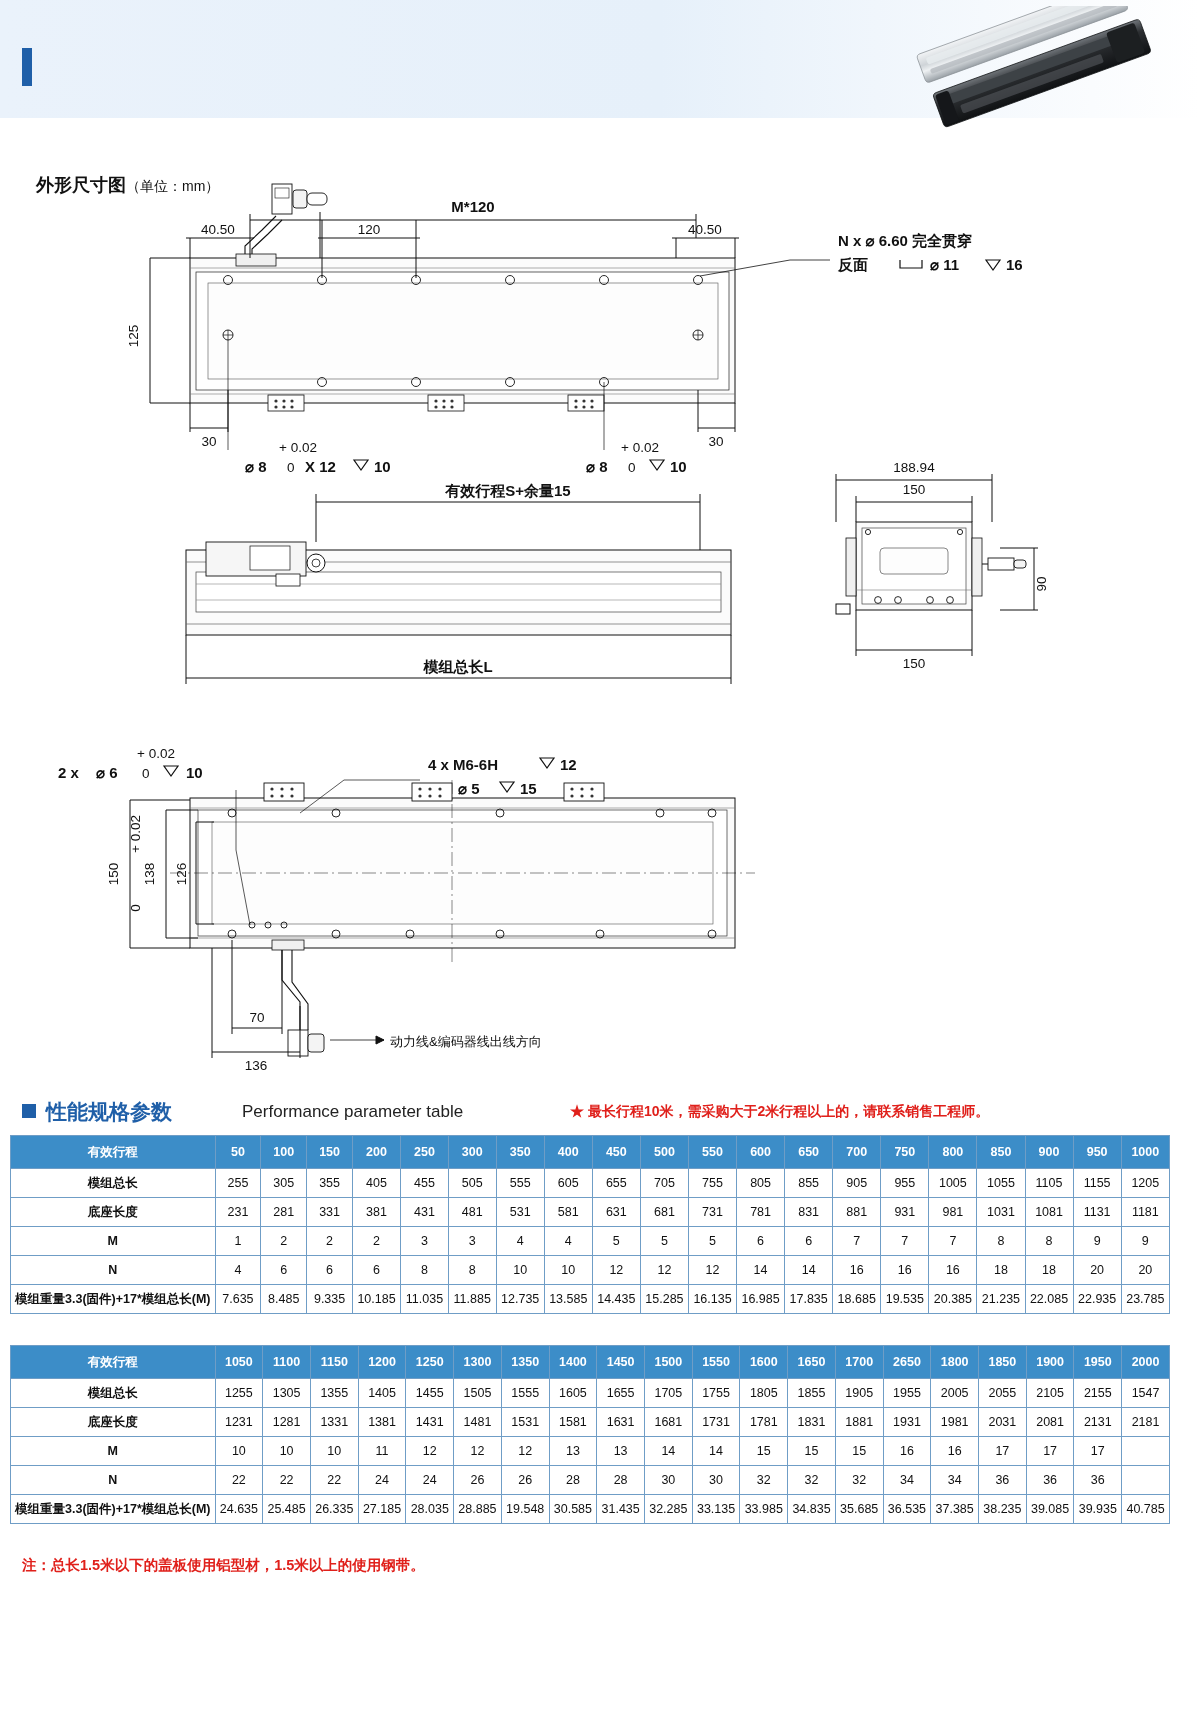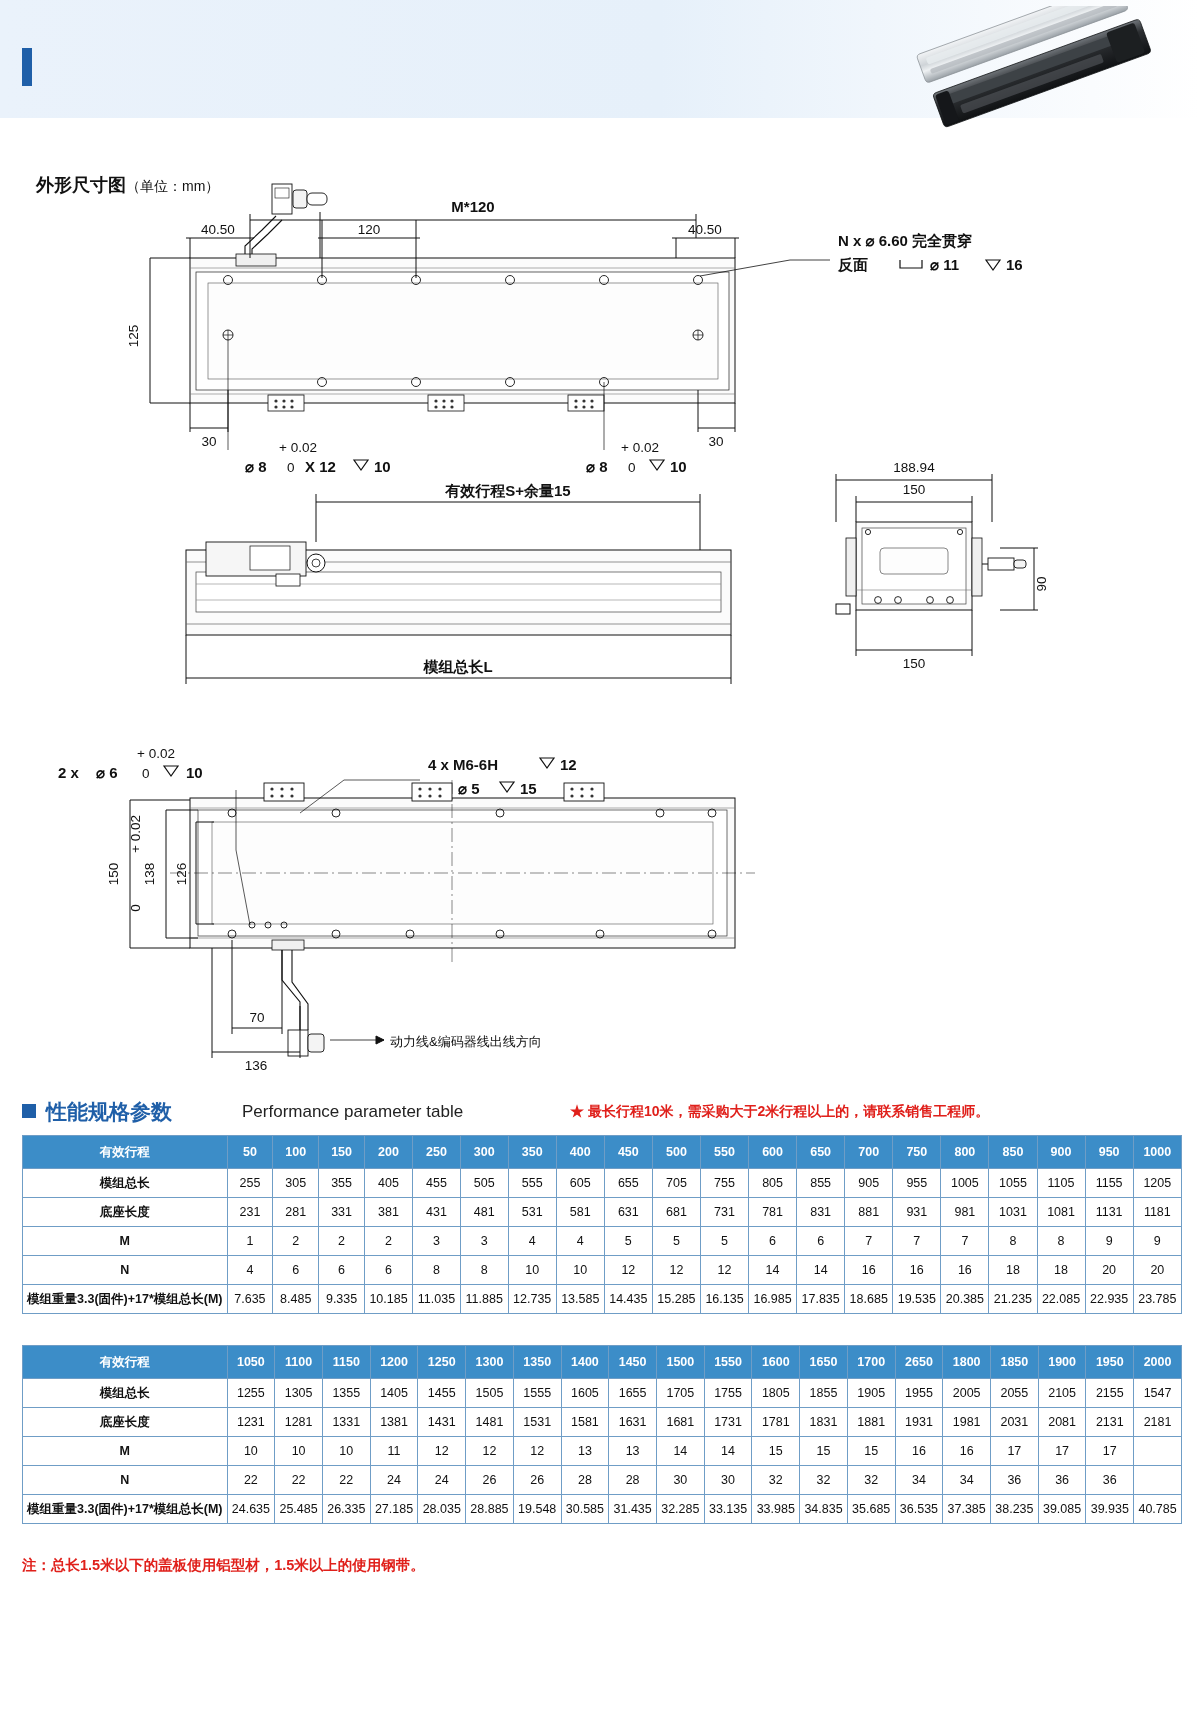--- a/index.html
+++ b/index.html
@@ -39,21 +39,21 @@
   .drawing{position:absolute; left:0; top:150px; width:1200px; height:920px;}
   .dim{font-size:13.5px; fill:#111; font-family:"Liberation Sans", sans-serif;}
   .dimb{font-size:15px; font-weight:bold; fill:#111; font-family:"Liberation Sans", sans-serif;}
   .note{font-size:13px; fill:#111;}
   
   .tbl-head{position:absolute; left:22px; top:1100px; width:1160px; height:26px;}
   .sq{position:absolute; left:0; top:4px; width:14px; height:14px; background:#1f5fa8;}
   .tbl-title{position:absolute; left:24px; top:-2px; font-size:21px; font-weight:bold; color:#1f5fa8;}
   .tbl-title-en{position:absolute; left:220px; top:2px; font-size:17px; color:#222;}
   .tbl-note{position:absolute; left:548px; top:3px; font-size:14px; font-weight:bold; color:#e0201b;}
-  table{border-collapse:collapse; position:absolute; left:22px; font-size:12.5px;}
+  table{border-collapse:collapse; position:absolute; left:10px; font-size:12.5px;}
   table td{border:1px solid #6f9dc6; text-align:center; height:26px; color:#111;}
   .hdr td{background:#3c8dc8; color:#ffffff; font-weight:bold; height:30px;}
   .rowlbl{background:#ffffff; font-weight:bold; white-space:nowrap; padding:0 4px;}
   .t1{top:1135px;}
   .t2{top:1345px;}
   .foot{position:absolute; left:22px; top:1556px; font-size:14.5px; font-weight:bold; color:#e0201b;}
 </style>
 </head>
 <body>
 

